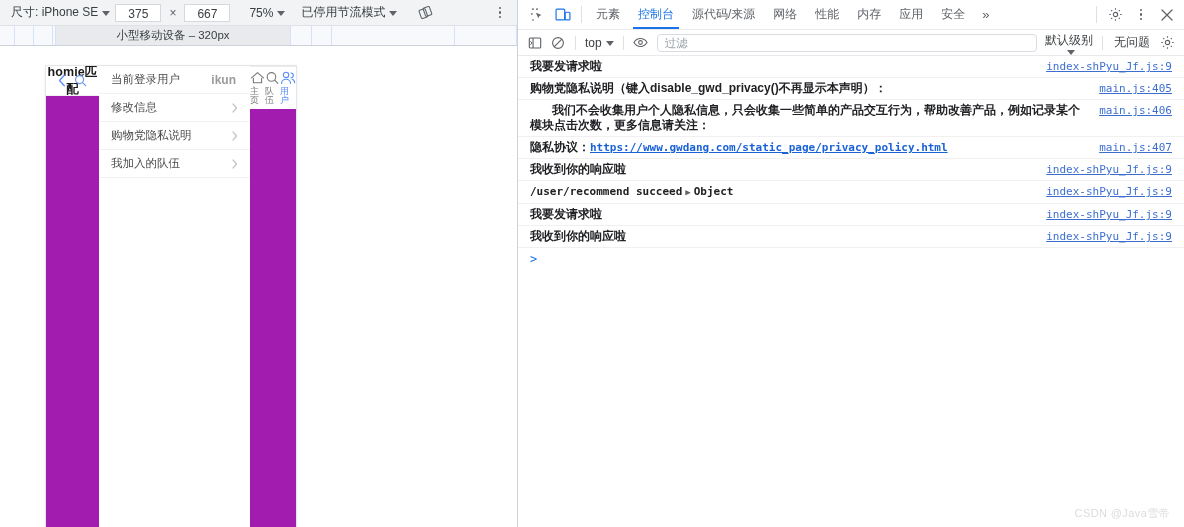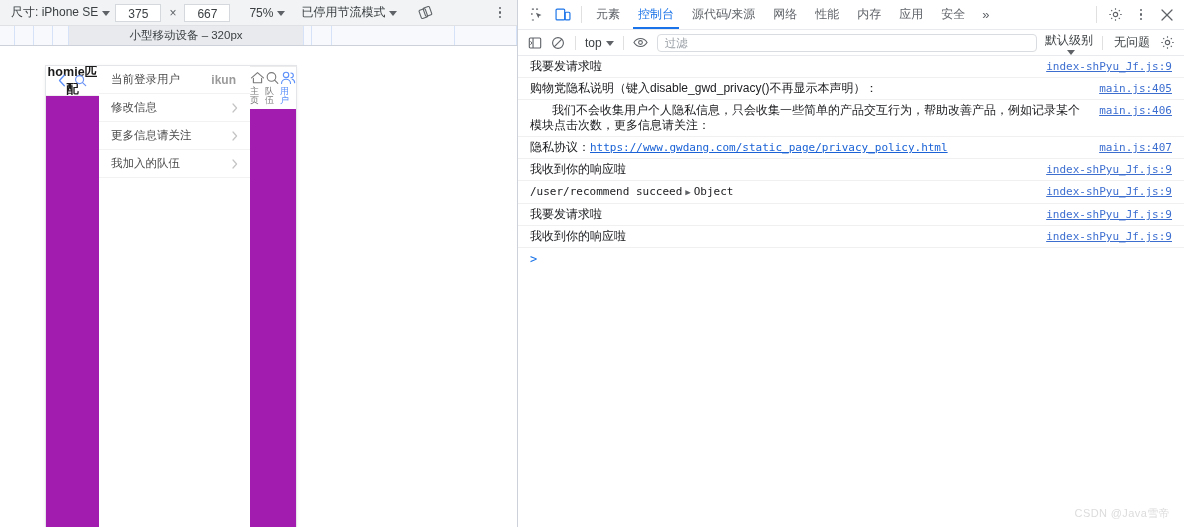--- a/index.html
+++ b/index.html
@@ -378,20 +378,21 @@
     min-height: 16px;
   }
   .log-msg {
     flex: 1 1 auto;
     color: #202124;
     font-family: "Liberation Sans", sans-serif;
     font-size: 12px;
     line-height: 15px;
     padding-right: 10px;
     word-break: break-word;
+    font-weight: bold;
   }
   .log-msg.mono-all {
     font-family: "DejaVu Sans Mono", monospace;
     font-size: 11px;
   }
   .log-indent { text-indent: 22px; }
   .log-src {
     flex: 0 0 auto;
     color: #3c6ed0;
     text-decoration: underline;
@@ -468,21 +469,21 @@
             <i></i>
             <i></i>
           </span>
       </div>
     </div>
 
     <div class="ruler">
       <div class="ruler-seg" style="left:0px;width:15px"></div>
       <div class="ruler-seg" style="left:15px;width:19px"></div>
       <div class="ruler-seg" style="left:34px;width:19px"></div>
-      <div class="ruler-active" style="left:68px;width:236px">
+      <div class="ruler-active" style="left:55px;width:236px">
         <span>小型移动设备 – 320px</span>
       </div>
       <div class="ruler-seg" style="left:291px;width:21px"></div>
       <div class="ruler-seg" style="left:312px;width:20px"></div>
       <div class="ruler-seg" style="left:332px;width:123px"></div>
       <div class="ruler-seg" style="left:455px;width:62px"></div>
     </div>
 
     <div class="device-stage">
       <div class="phone">
@@ -509,21 +510,21 @@
           </div>
           <div class="cell">
             <span class="cell-title">修改信息</span>
             <span class="cell-arrow">
               <svg width="6" height="10" viewBox="0 0 6 10" fill="none" stroke="#c4c4c4" stroke-width="1.2" stroke-linecap="round" stroke-linejoin="round">
                   <polyline points="1,1 4.6,5 1,9"></polyline>
                 </svg>
             </span>
           </div>
           <div class="cell">
-            <span class="cell-title">更多信息请关注</span>
+            <span class="cell-title">购物党隐私说明</span>
             <span class="cell-arrow">
               <svg width="6" height="10" viewBox="0 0 6 10" fill="none" stroke="#c4c4c4" stroke-width="1.2" stroke-linecap="round" stroke-linejoin="round">
                   <polyline points="1,1 4.6,5 1,9"></polyline>
                 </svg>
             </span>
           </div>
           <div class="cell">
             <span class="cell-title">我加入的队伍</span>
             <span class="cell-arrow">
               <svg width="6" height="10" viewBox="0 0 6 10" fill="none" stroke="#c4c4c4" stroke-width="1.2" stroke-linecap="round" stroke-linejoin="round">

